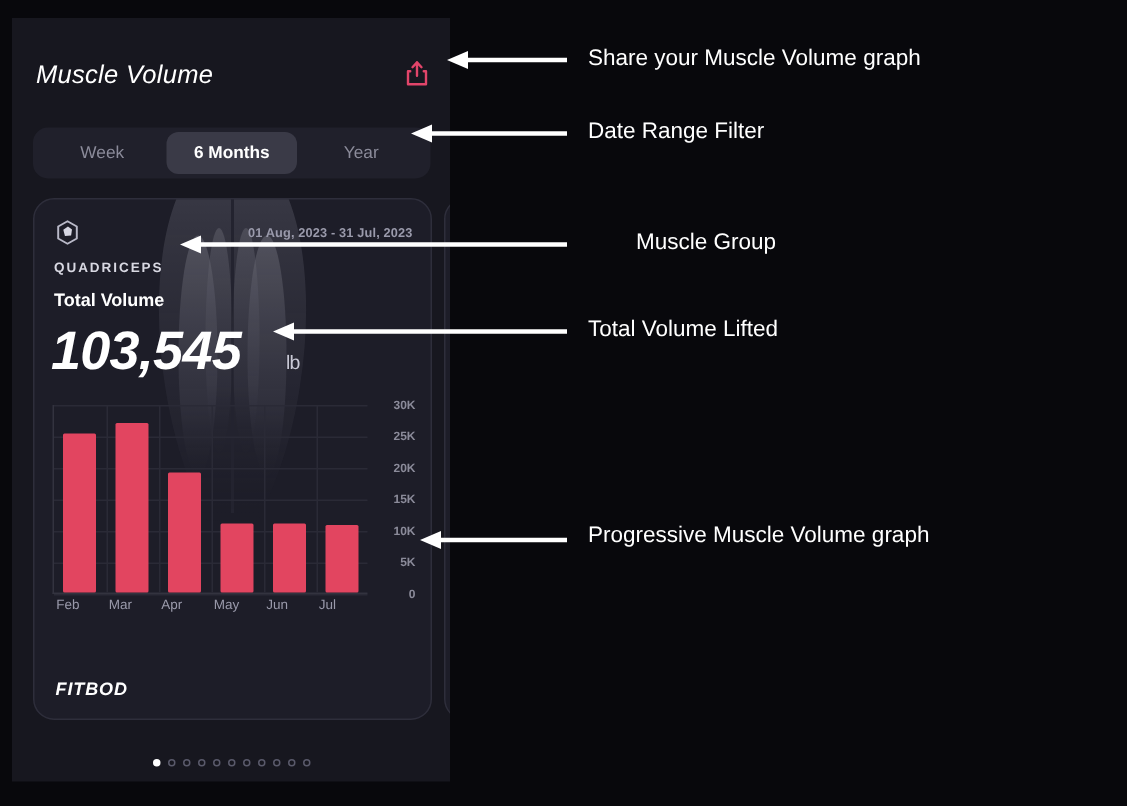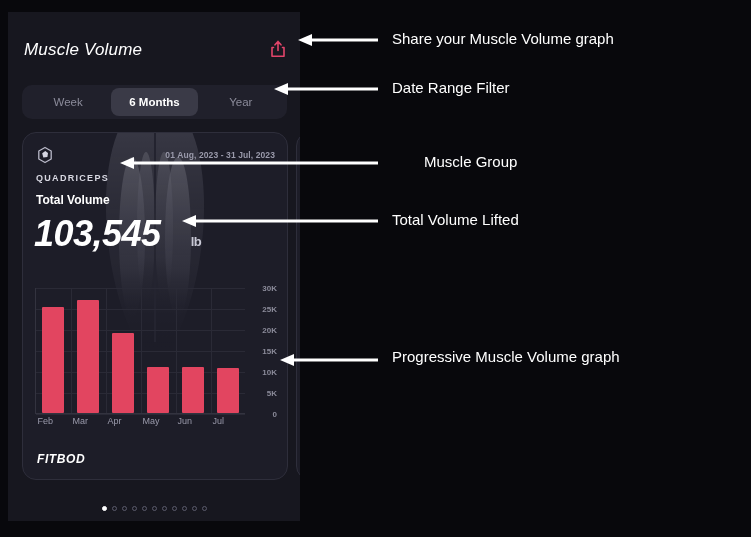--- a/index.html
+++ b/index.html
@@ -162,32 +162,32 @@
     left: 11px;
     top: 80px;
     font-size: 36px;
     font-weight: bold;
     font-style: italic;
     color: #ffffff;
     letter-spacing: -0.5px;
   }
   .tv-unit {
     font-size: 13px;
-    font-weight: bold;
+    font-weight: normal;
     font-style: normal;
     color: #c9c9d6;
     margin-left: 2px;
     padding-left: 28px;
   }
 
   
   .chart-wrap {
     position: absolute;
     left: 12px;
-    top: 155px;
+    top: 137px;
     width: 242px;
     height: 145px;
   }
   .plot {
     position: absolute;
     left: 0;
     top: 0;
     width: 210px;
     height: 126px;
     border-left: 1px solid #33333f;

